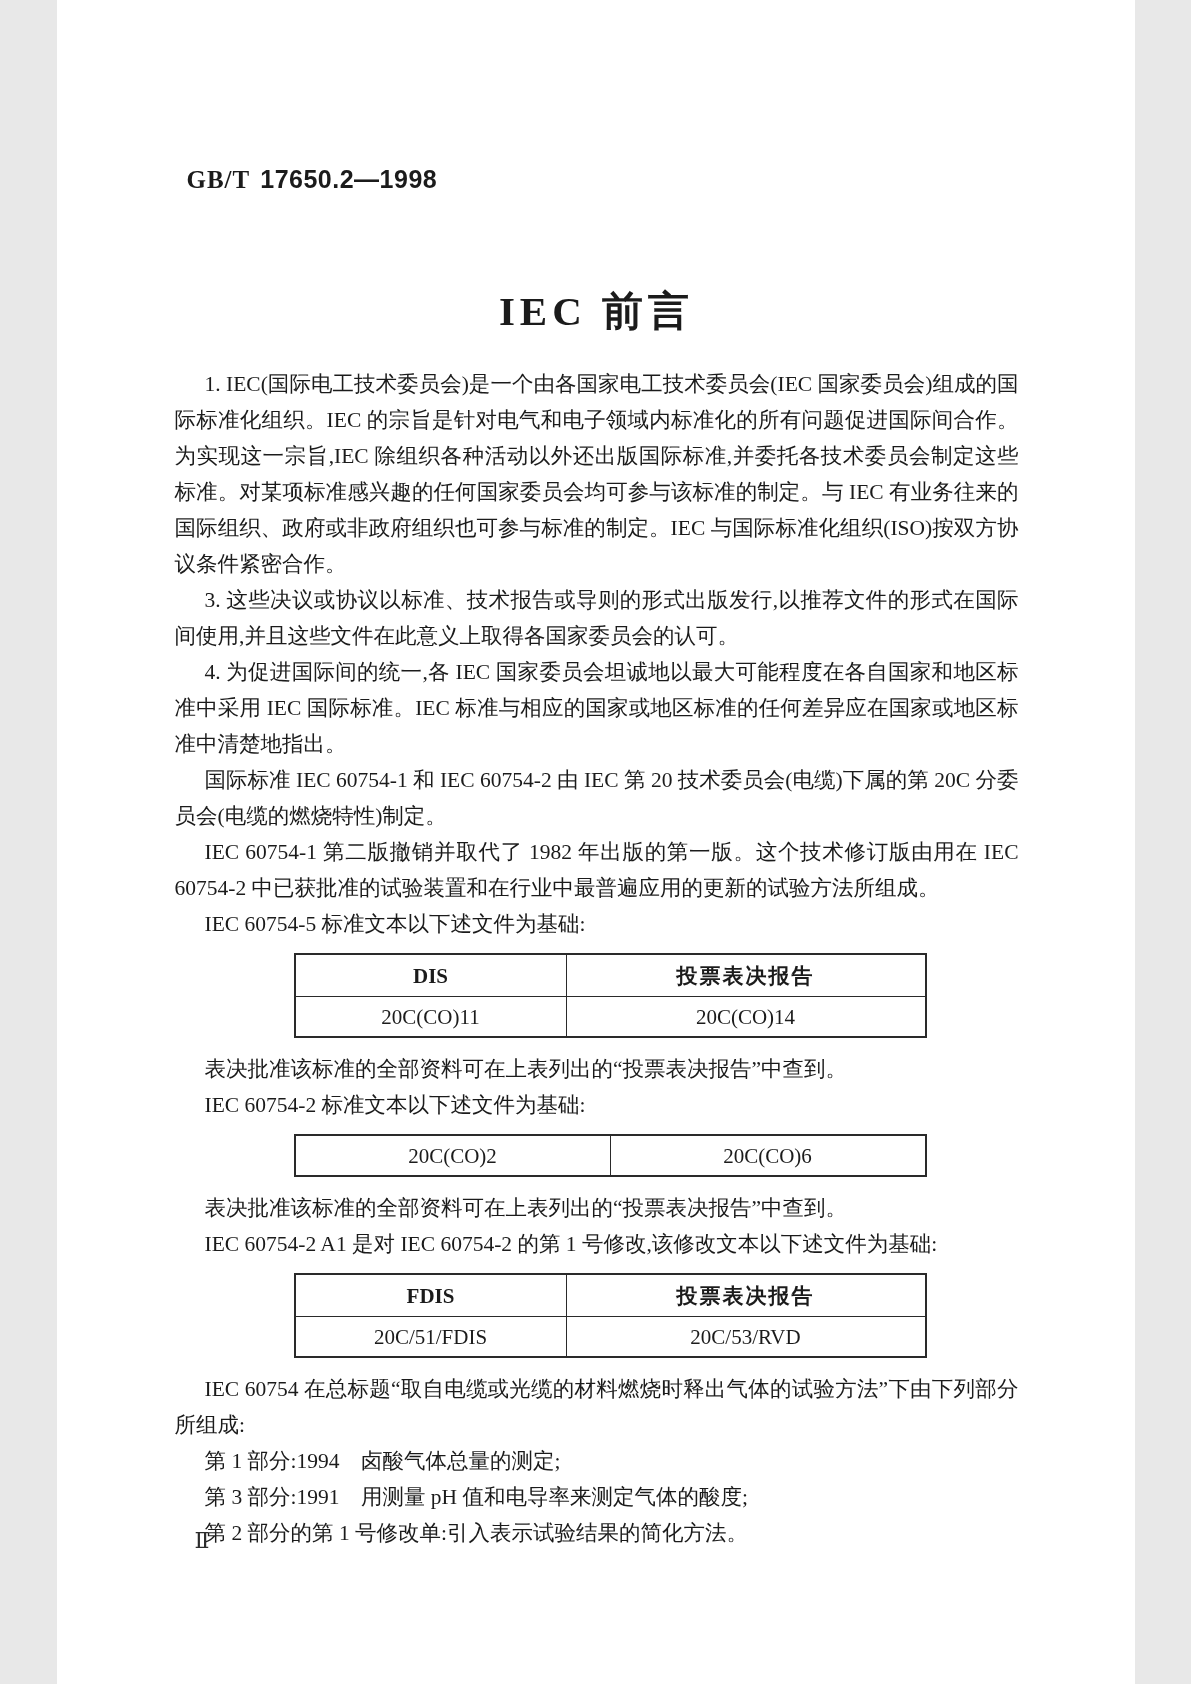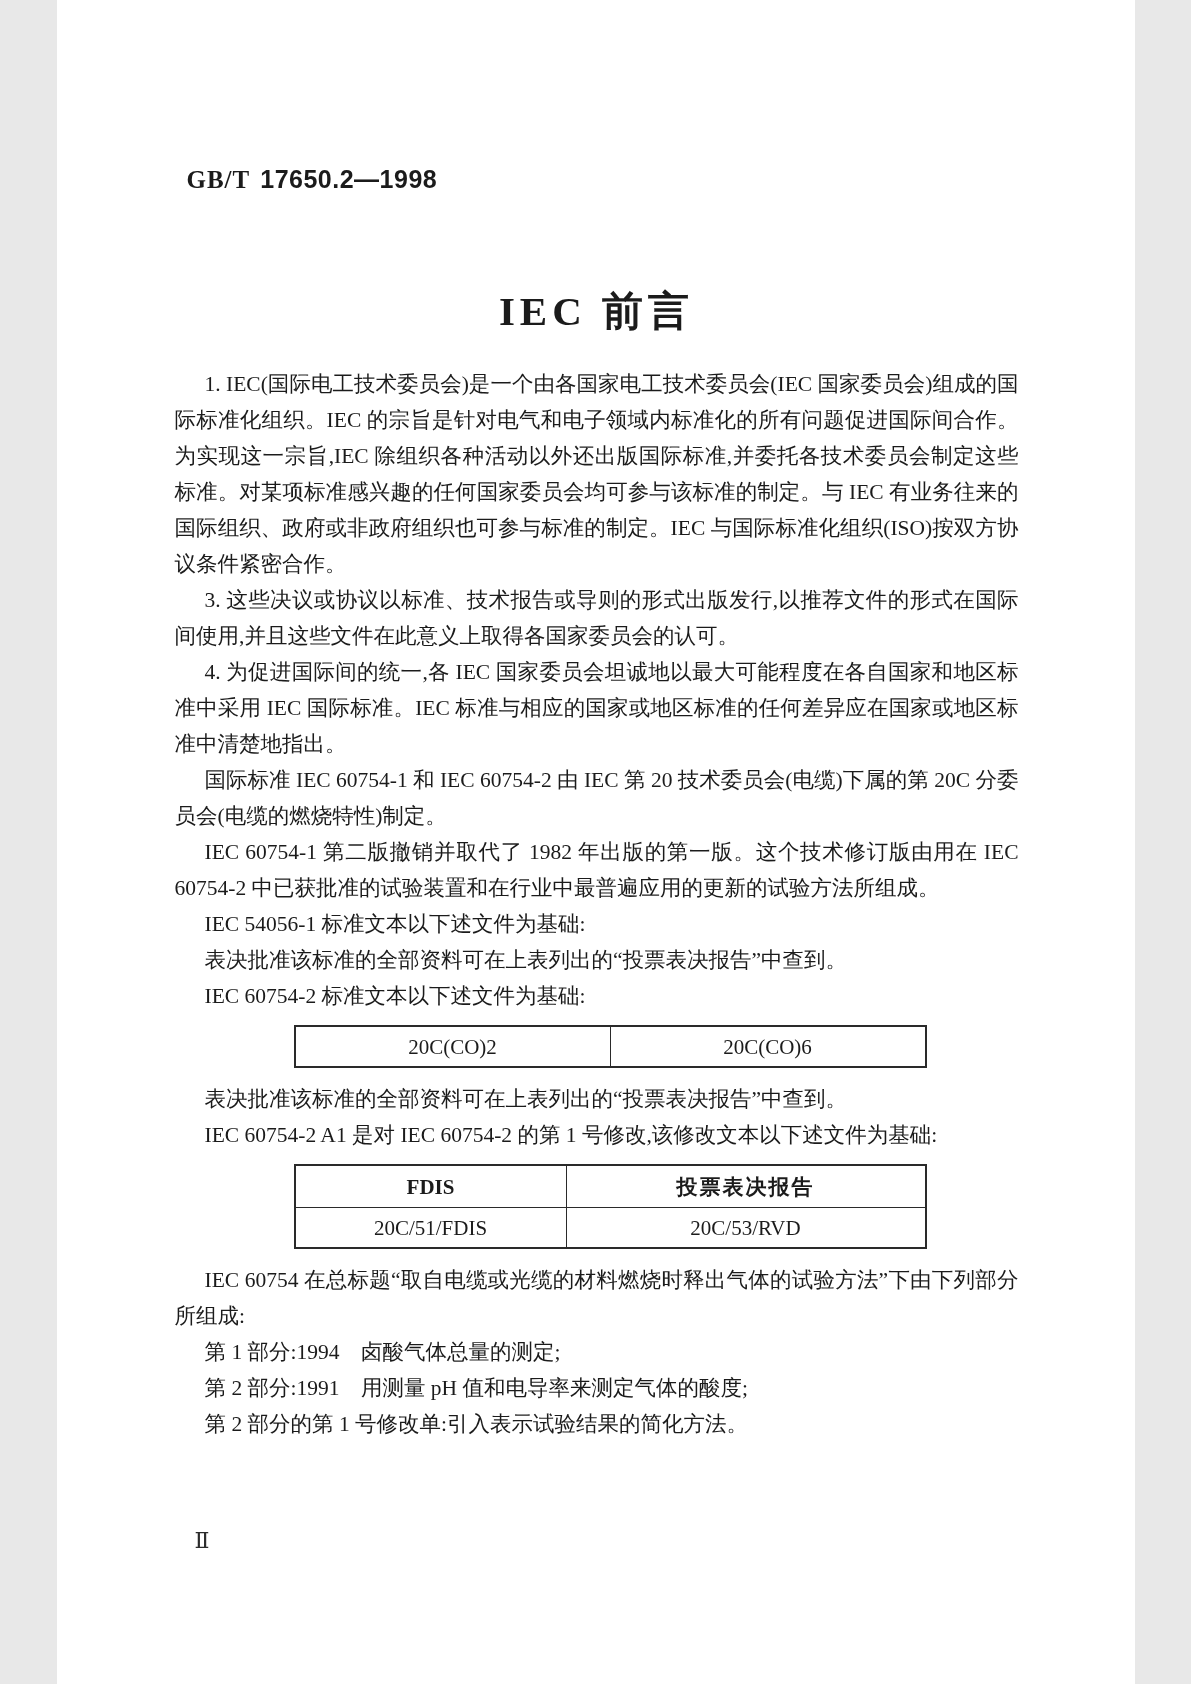--- a/index.html
+++ b/index.html
@@ -91,22 +91,34 @@
 
   <h1 class="doc-title">IEC 前言</h1>
 
   <div class="doc-body">
 
     <p>1. IEC(国际电工技术委员会)是一个由各国家电工技术委员会(IEC 国家委员会)组成的国际标准化组织。IEC 的宗旨是针对电气和电子领域内标准化的所有问题促进国际间合作。为实现这一宗旨,IEC 除组织各种活动以外还出版国际标准,并委托各技术委员会制定这些标准。对某项标准感兴趣的任何国家委员会均可参与该标准的制定。与 IEC 有业务往来的国际组织、政府或非政府组织也可参与标准的制定。IEC 与国际标准化组织(ISO)按双方协议条件紧密合作。</p>
     <p>3. 这些决议或协议以标准、技术报告或导则的形式出版发行,以推荐文件的形式在国际间使用,并且这些文件在此意义上取得各国家委员会的认可。</p>
     <p>4. 为促进国际间的统一,各 IEC 国家委员会坦诚地以最大可能程度在各自国家和地区标准中采用 IEC 国际标准。IEC 标准与相应的国家或地区标准的任何差异应在国家或地区标准中清楚地指出。</p>
     <p>国际标准 IEC 60754-1 和 IEC 60754-2 由 IEC 第 20 技术委员会(电缆)下属的第 20C 分委员会(电缆的燃烧特性)制定。</p>
     <p>IEC 60754-1 第二版撤销并取代了 1982 年出版的第一版。这个技术修订版由用在 IEC 60754-2 中已获批准的试验装置和在行业中最普遍应用的更新的试验方法所组成。</p>
-    <p>IEC 54056-1 标准文本以下述文件为基础:</p>
+    <p>IEC 60754-5 标准文本以下述文件为基础:</p>
 
+    <table class="basis-table">
+      <tbody>
+        <tr>
+          <th class="col-left">DIS</th>
+          <th class="col-right cjk-head">投票表决报告</th>
+        </tr>
+        <tr>
+          <td>20C(CO)11</td>
+          <td>20C(CO)14</td>
+        </tr>
+      </tbody>
+    </table>
 
     <p>表决批准该标准的全部资料可在上表列出的“投票表决报告”中查到。</p>
     <p>IEC 60754-2 标准文本以下述文件为基础:</p>
 
     <table class="basis-table">
       <tbody>
         <tr>
           <td>20C(CO)2</td>
           <td>20C(CO)6</td>
         </tr>
@@ -124,20 +136,20 @@
         </tr>
         <tr>
           <td>20C/51/FDIS</td>
           <td>20C/53/RVD</td>
         </tr>
       </tbody>
     </table>
 
     <p>IEC 60754 在总标题“取自电缆或光缆的材料燃烧时释出气体的试验方法”下由下列部分所组成:</p>
     <p>第 1 部分:1994　卤酸气体总量的测定;</p>
-    <p>第 2 部分:1991　用测量 pH 值和电导率来测定气体的酸度;</p>
+    <p>第 3 部分:1991　用测量 pH 值和电导率来测定气体的酸度;</p>
     <p>第 2 部分的第 1 号修改单:引入表示试验结果的简化方法。</p>
 
   </div>
 
   <div class="page-number">Ⅱ</div>
 
 </div>
 
 </body></html>

